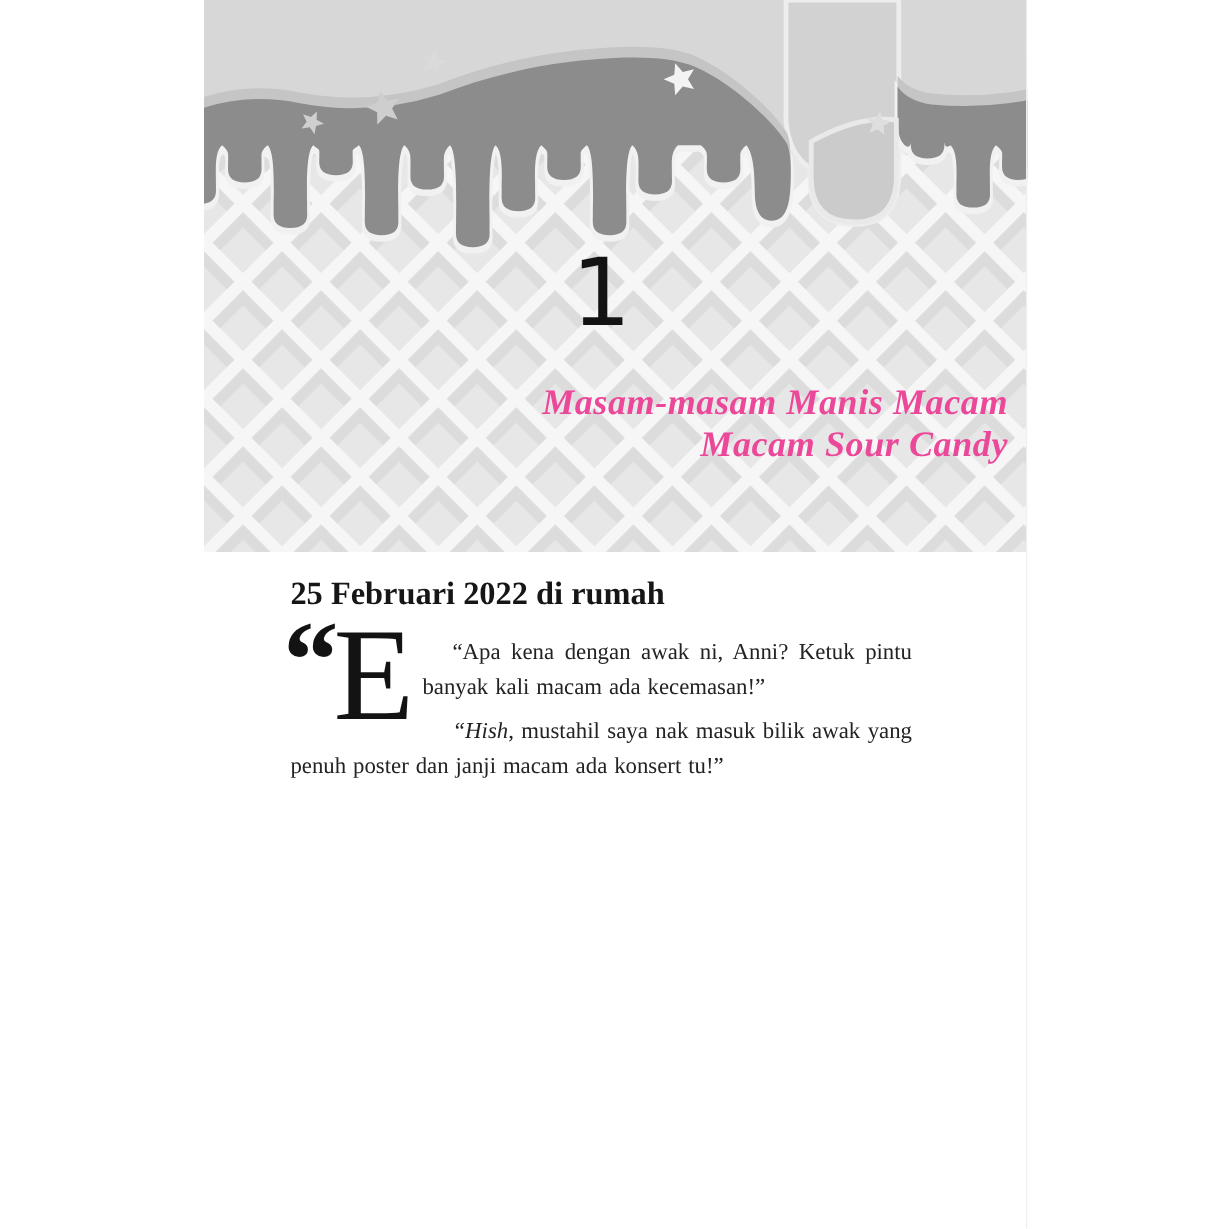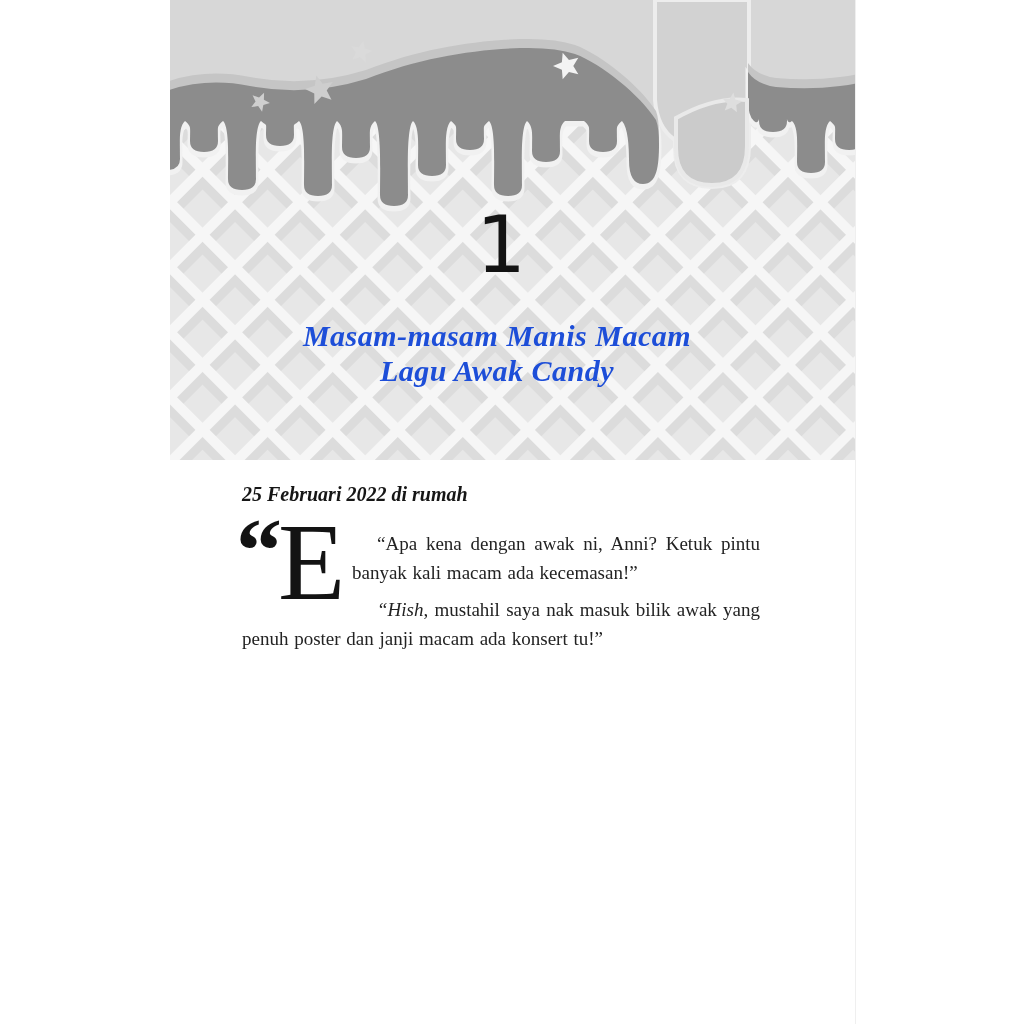--- a/index.html
+++ b/index.html
@@ -3,24 +3,24 @@
 <meta charset="utf-8">
 <style>
   html,body{margin:0;padding:0;background:#ffffff;}
   .canvas{position:relative;width:1024px;height:1024px;background:#ffffff;overflow:hidden;
           font-family:"Liberation Serif",serif;}
   .page{position:absolute;left:170px;top:0;width:686px;height:1024px;background:#ffffff;}
   .page-edge-right{position:absolute;left:685px;top:0;width:1px;height:1024px;background:#efefef;}
   .header-art{position:absolute;left:0;top:0;width:686px;height:460px;display:block;}
   .chapter-number{position:absolute;left:-12px;top:206px;width:100%;text-align:center;
           font-family:"DejaVu Sans",sans-serif;font-weight:400;font-size:78px;line-height:1;color:#131313;}
-  .chapter-title{position:absolute;left:-16px;top:318px;width:100%;text-align:center;
-          font-style:italic;font-weight:bold;font-size:30px;line-height:35px;color:#1d4ed8;letter-spacing:.5px;}
+  .chapter-title{position:absolute;left:-16px;top:318px;width:100%;text-align:right;
+          font-style:italic;font-weight:bold;font-size:30px;line-height:35px;color:#ec4899;letter-spacing:.5px;}
   .content{position:absolute;left:72px;top:482px;width:518px;color:#232323;}
-  .dateline{font-size:20px;line-height:24px;font-weight:bold;font-style:italic;margin:0 0 23px 0;color:#161616;}
+  .dateline{font-size:27px;line-height:24px;font-weight:bold;margin:0 0 23px 0;color:#161616;}
   .para{font-size:19px;line-height:29px;text-align:justify;margin:0 0 8px 0;text-indent:25px;word-spacing:1px;}
   .para.first{text-indent:0;}
   .para em{font-style:italic;}
   .dropcap{float:left;width:102px;height:87px;position:relative;margin:2px 8px 0 0;}
   .dc-quote{position:absolute;left:-6px;top:-27px;font-size:92px;line-height:1;font-weight:bold;color:#131313;}
   .dc-letter{position:absolute;left:36px;top:-24px;font-size:110px;line-height:1;color:#131313;}
 </style>
 </head>
 <body>
 
@@ -63,21 +63,21 @@
         <path class="star" fill="#dadada" transform="translate(191,52) scale(1.15) rotate(12)" d="M0,-10 L2.65,-3.64 9.51,-3.09 4.28,1.39 5.88,8.09 0,4.5 -5.88,8.09 -4.28,1.39 -9.51,-3.09 -2.65,-3.64 Z"></path>
         <path class="star" fill="#f3f3f3" transform="translate(397,66) scale(1.4) rotate(-18)" d="M0,-10 L2.65,-3.64 9.51,-3.09 4.28,1.39 5.88,8.09 0,4.5 -5.88,8.09 -4.28,1.39 -9.51,-3.09 -2.65,-3.64 Z"></path>
         <path class="star" fill="#dedede" transform="translate(562,103) scale(1.05) rotate(8)" d="M0,-10 L2.65,-3.64 9.51,-3.09 4.28,1.39 5.88,8.09 0,4.5 -5.88,8.09 -4.28,1.39 -9.51,-3.09 -2.65,-3.64 Z"></path>
       </g>
     </svg>
 
     <div class="chapter-number">1</div>
 
     <div class="chapter-title">
       <div>Masam-masam Manis Macam</div>
-      <div>Lagu Awak Candy</div>
+      <div>Macam Sour Candy</div>
     </div>
 
     <div class="content">
       <p class="dateline">25 Februari 2022 di rumah</p>
       <div>
           <p class="para first"><span class="dropcap">
               <span class="dc-quote">“</span>
               <span class="dc-letter">E</span>
             </span></p>
           <p class="para"><span>“Apa kena dengan awak ni, Anni? Ketuk pintu banyak kali macam ada kecemasan!”</span></p>

